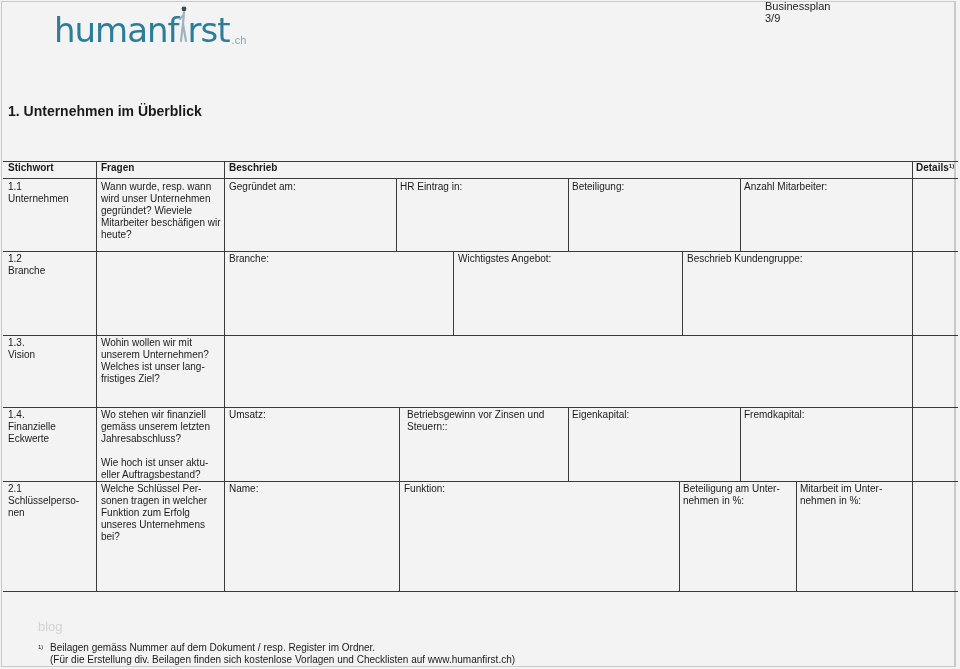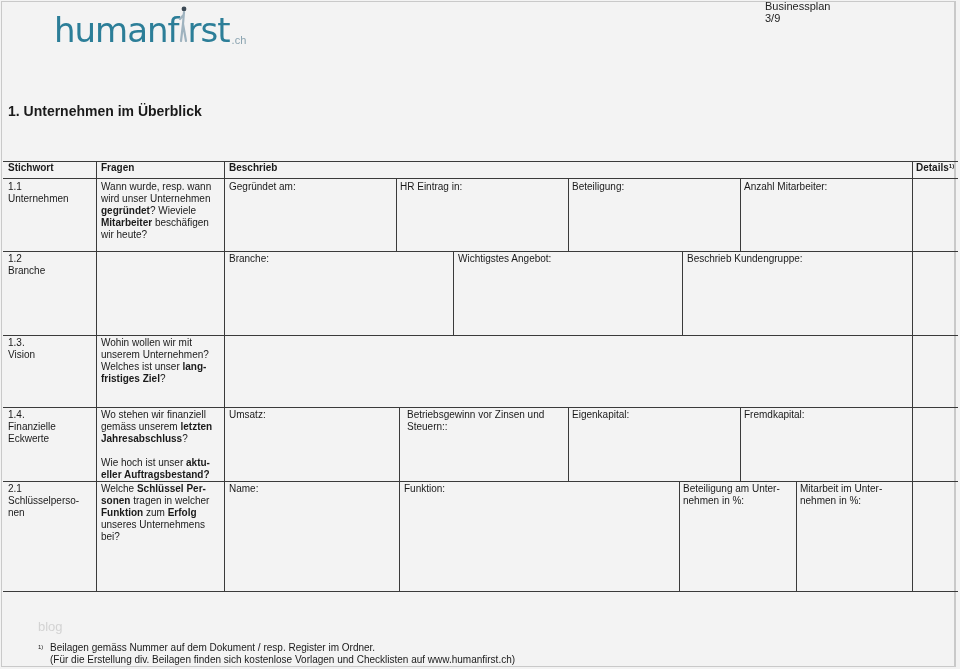--- a/index.html
+++ b/index.html
@@ -33,21 +33,21 @@
   }
   .section-title {
     position: absolute; left: 8px; top: 103px; font-size: 14px; font-weight: bold;
   }
   .tbl {
     position: absolute; left: 3px; top: 125px; width: 955px; height: 326px; margin-top: 36px;
   }
   .hline { position: absolute; height: 0; border-top: 1.5px solid #3a3a3a; }
   .vline { position: absolute; width: 0; border-left: 1.5px solid #3a3a3a; }
   .cell-text { position: absolute; font-size: 10px; line-height: 12px; }
-  .cell-text b { font-weight: bold; }
+  .cell-text b { font-weight: normal; }
   .hdr { font-weight: bold; font-size: 10px; }
   sup { font-size: 6px; vertical-align: top; position: relative; top: -2px; }
   .watermark { position: absolute; left: 38px; top: 619px; font-size: 13px; color: #d3d3d3; }
   .footnote { position: absolute; left: 38px; top: 642px; font-size: 10px; line-height: 12px; }
   .footnote .fn-mark { position: absolute; left: 0; top: -1px; font-size: 6px; }
   .footnote .fn-lines { margin-left: 12px; }
 </style>
 </head>
 <body>
 

